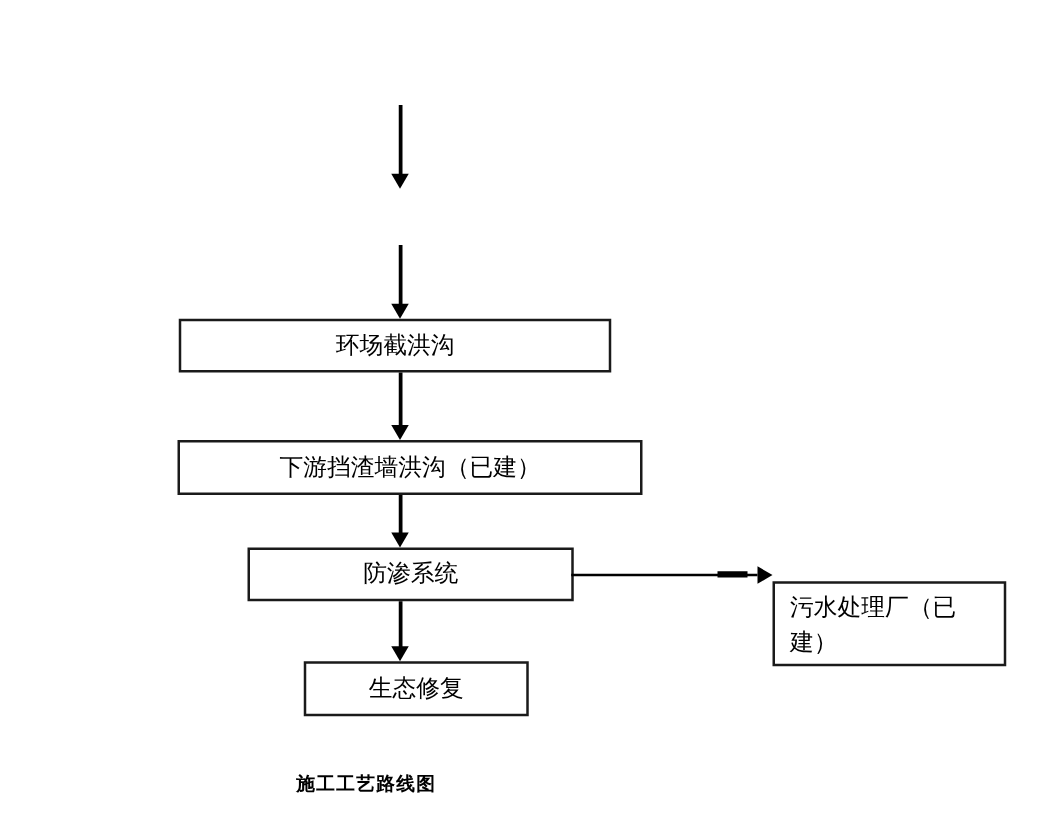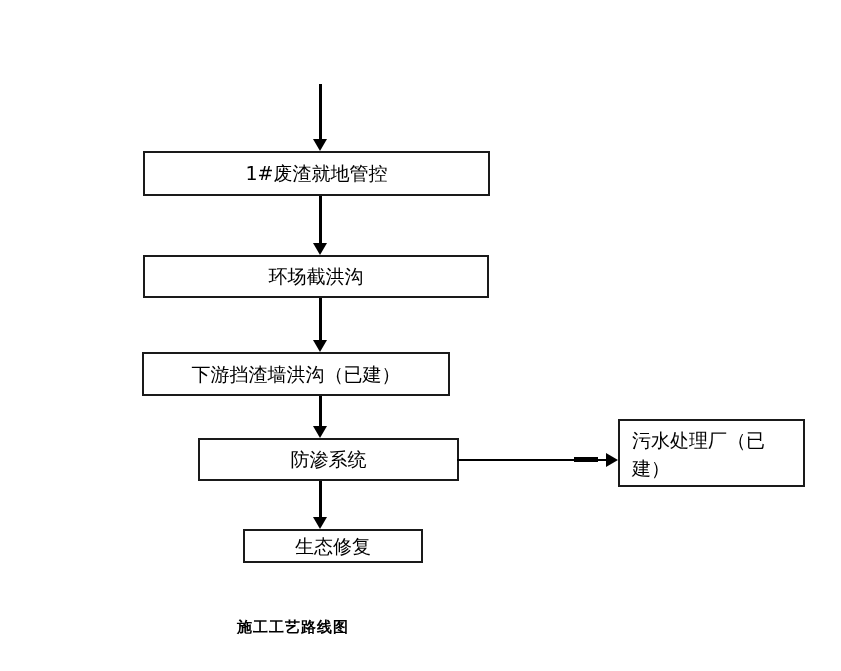--- a/index.html
+++ b/index.html
@@ -26,20 +26,21 @@
     font-size: 19px;
     line-height: 1.3;
     box-sizing: border-box;
     text-align: center;
   }
   .node.left-align {
     justify-content: flex-start;
     align-items: flex-start;
     text-align: left;
     padding: 5px 0 0 12px;
+    margin-top: 46px;
   }
   .node.left-align .wrap {
     display: inline-block;
     width: 148px;
     line-height: 28px;
   }
   .vline {
     position: absolute;
     width: 3px;
     background: #000000;
@@ -77,41 +78,38 @@
     letter-spacing: 1px;
     white-space: nowrap;
   }
 </style>
 </head>
 <body>
 
 <div class="canvas">
 
 
-  <div class="node" style="left:143px; top:151px; width:347px; height:45px;">
-    <span>1#废渣就地管控</span>
-  </div>
 
   <div class="node" style="left:143px; top:255px; width:346px; height:43px;text-align:center;">
     <span>环场截洪沟</span>
   </div>
 
-  <div class="node" style="left:142px; top:352px; width:308px; height:44px;">
+  <div class="node" style="left:142px; top:352px; width:372px; height:44px;">
     <span>下游挡渣墙洪沟（已建）</span>
   </div>
 
   <div class="node" style="left:198px; top:438px; width:261px; height:43px;">
     <span>防渗系统</span>
   </div>
 
   <div class="node left-align" style="left:618px; top:419px; width:187px; height:68px;">
     <span class="wrap">污水处理厂（已建）</span>
   </div>
 
-  <div class="node" style="left:243px; top:529px; width:180px; height:34px;">
+  <div class="node" style="left:243px; top:529px; width:180px; height:44px;">
     <span>生态修复</span>
   </div>
 
   <div>
     <div class="vline" style="left:319px; top:84px; height:56px;"></div>
     <div class="arrow-down" style="left:313px; top:139px;"></div>
   </div>
 
   <div>
     <div class="vline" style="left:319px; top:196px; height:48px;"></div>

